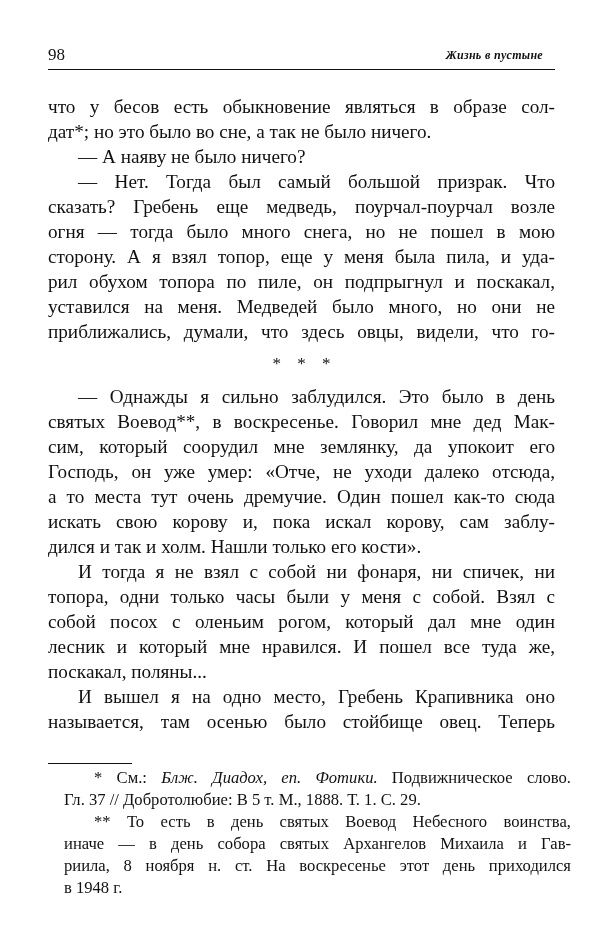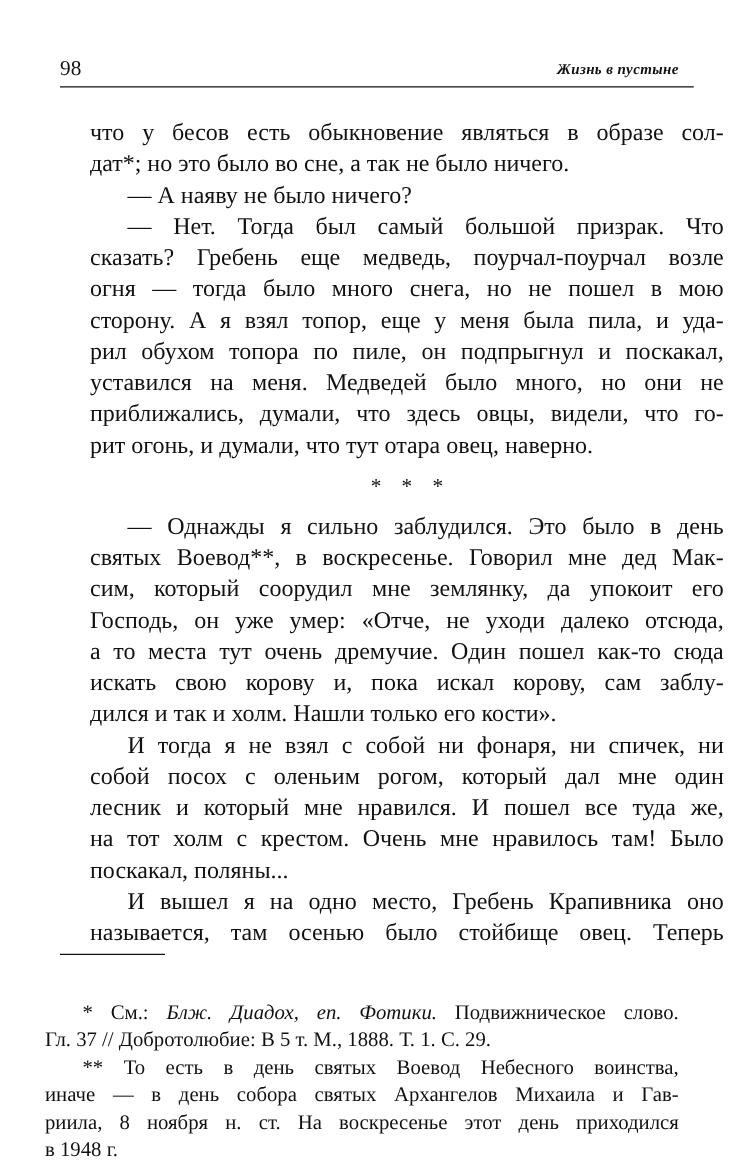--- a/index.html
+++ b/index.html
@@ -5,30 +5,30 @@
     html, body { margin: 0; padding: 0; background: #ffffff; }
     body { width: 600px; height: 940px; position: relative; overflow: hidden;
            font-family: "Liberation Serif", "DejaVu Serif", serif; color: #111111; }
     .page { position: absolute; left: 0; top: 0; width: 600px; height: 940px; border-radius: 14px; }
     .header { position: absolute; left: 48px; width: 507px; top: 44px; height: 24px; }
     .page-number { position: absolute; left: 0; top: 0; font-size: 17px; line-height: 22px; }
     .running-title { position: absolute; right: 12px; top: 0; font-size: 12px; line-height: 22px;
                      font-style: italic; font-weight: bold; letter-spacing: 0.3px; }
     .header-rule { position: absolute; left: 48px; width: 507px; top: 69px; height: 0;
                    border-top: 1.5px solid #111; }
-    .body-text { position: absolute; left: 48px; width: 507px; top: 94px; margin-left: 24px; }
+    .body-text { position: absolute; left: 48px; width: 507px; top: 94px; }
     .line { display: block; height: 25px; line-height: 25px; font-size: 19.2px;
             white-space: nowrap; text-align: justify; text-align-last: justify; }
     .line.last { text-align-last: left; }
     .line.indent { padding-left: 30px; }
     .separator { display: block; height: 40px; line-height: 40px; text-align: center;
                  font-size: 17px; letter-spacing: 6px; padding-left: 6px; }
     .fn-rule { position: absolute; left: 48px; width: 84px; top: 763px; height: 0;
                border-top: 1.2px solid #111; }
-    .footnotes { position: absolute; left: 36px; width: 507px; top: 767px; margin-top: 32px; }
+    .footnotes { position: absolute; left: 64px; width: 507px; top: 767px; }
     .fline { display: block; height: 22px; line-height: 22px; font-size: 16.6px;
              white-space: nowrap; text-align: justify; text-align-last: justify; }
     .fline.last { text-align-last: left; }
     .fline.indent { padding-left: 30px; }
     em { font-style: italic; }
   </style>
 </head>
 <body>
 
 <div class="page">
@@ -43,35 +43,34 @@
     <span class="line">что у бесов есть обыкновение являться в образе сол-</span>
     <span class="line last">дат*; но это было во сне, а так не было ничего.</span>
     <span class="line indent last">— А наяву не было ничего?</span>
     <span class="line indent">— Нет. Тогда был самый большой призрак. Что</span>
     <span class="line">сказать? Гребень еще медведь, поурчал-поурчал возле</span>
     <span class="line">огня — тогда было много снега, но не пошел в мою</span>
     <span class="line">сторону. А я взял топор, еще у меня была пила, и уда-</span>
     <span class="line">рил обухом топора по пиле, он подпрыгнул и поскакал,</span>
     <span class="line">уставился на меня. Медведей было много, но они не</span>
     <span class="line">приближались, думали, что здесь овцы, видели, что го-</span>
-    <span class="line last">рит огонь, и думали, что тут отара овец, наверно.</span>
 
     <span class="separator">* * *</span>
 
     <span class="line indent">— Однажды я сильно заблудился. Это было в день</span>
     <span class="line">святых Воевод**, в воскресенье. Говорил мне дед Мак-</span>
     <span class="line">сим, который соорудил мне землянку, да упокоит его</span>
     <span class="line">Господь, он уже умер: «Отче, не уходи далеко отсюда,</span>
     <span class="line">а то места тут очень дремучие. Один пошел как-то сюда</span>
     <span class="line">искать свою корову и, пока искал корову, сам заблу-</span>
     <span class="line last">дился и так и холм. Нашли только его кости».</span>
     <span class="line indent">И тогда я не взял с собой ни фонаря, ни спичек, ни</span>
+    <span class="line">топора, одни только часы были у меня с собой. Взял с</span>
     <span class="line">собой посох с оленьим рогом, который дал мне один</span>
     <span class="line">лесник и который мне нравился. И пошел все туда же,</span>
-    <span class="line">на тот холм с крестом. Очень мне нравилось там! Было</span>
     <span class="line last">поскакал, поляны...</span>
     <span class="line indent">И вышел я на одно место, Гребень Крапивника оно</span>
     <span class="line">называется, там осенью было стойбище овец. Теперь</span>
   </div>
 
   <div class="fn-rule"></div>
 
   <div class="footnotes">
     <span class="fline indent"><span>* См.: </span><em>Блж. Диадох, еп. Фотики.</em><span> Подвижническое слово.</span></span>
     <span class="fline last">Гл. 37 // Добротолюбие: В 5 т. М., 1888. Т. 1. С. 29.</span>

